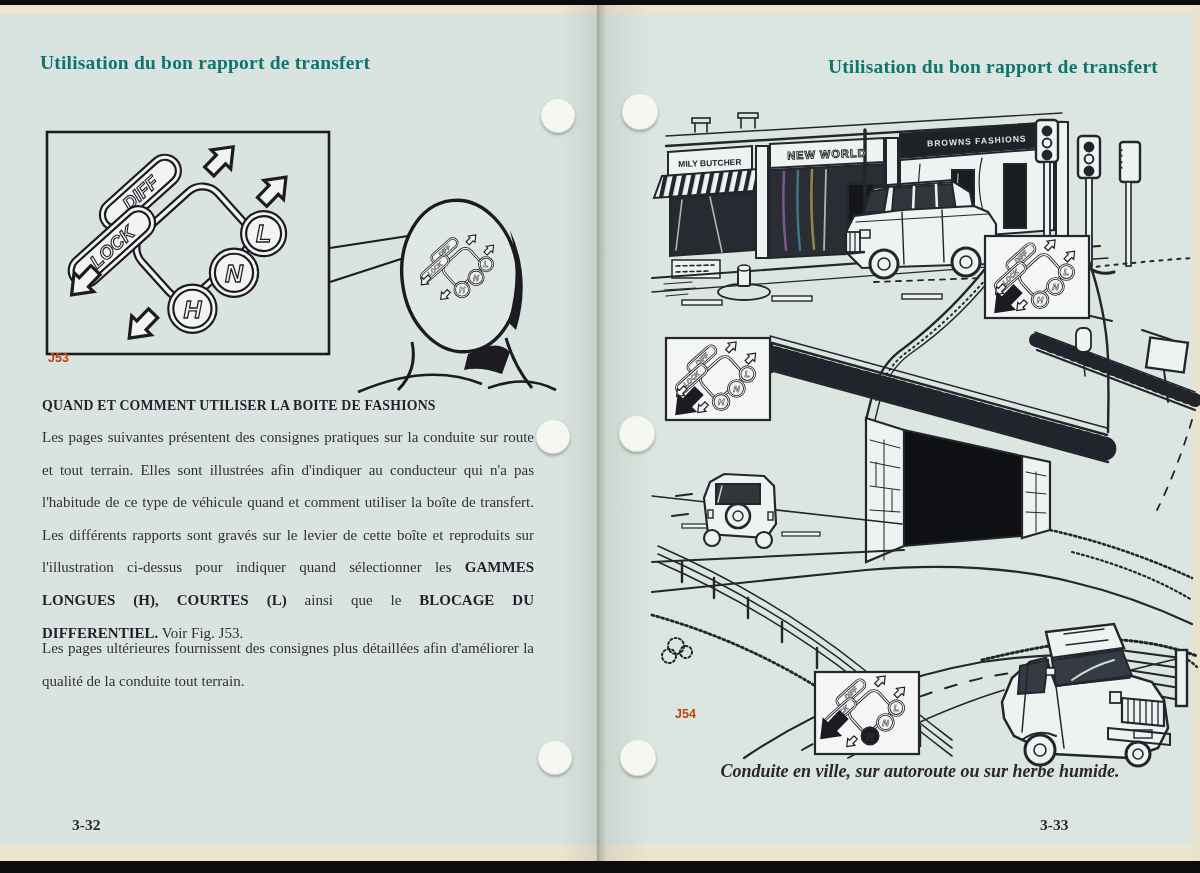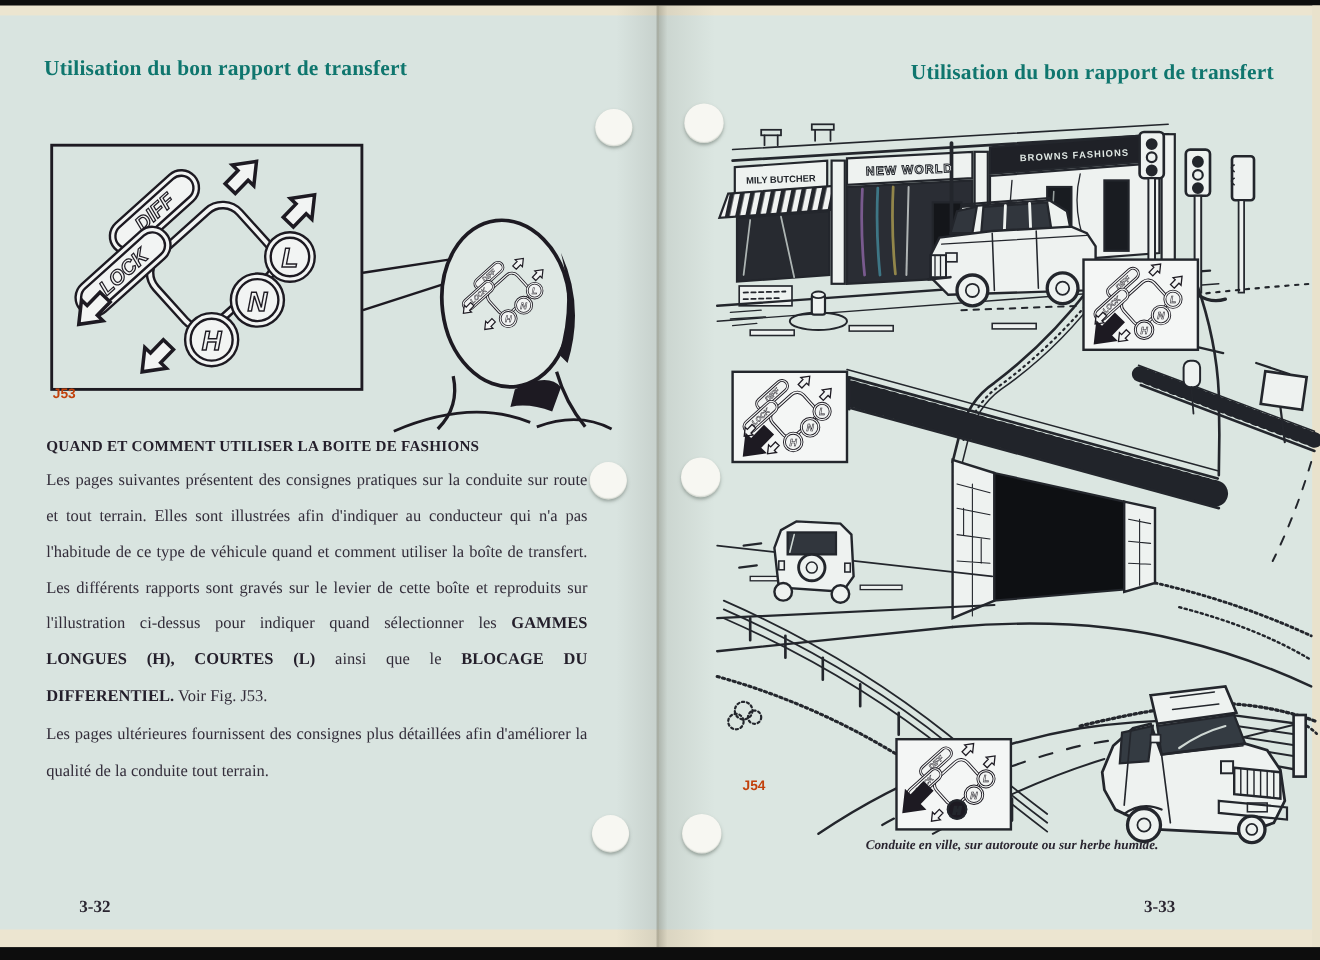--- a/index.html
+++ b/index.html
@@ -21,21 +21,21 @@
          letter-spacing:.2px;}
   .body-text{position:absolute;left:42px;width:492px;font-size:15px;
          line-height:32.6px;color:#332d3a;text-align:justify;text-align-last:left;}
   .body-text b{color:#241f2b;}
   .section-heading{position:absolute;left:42px;top:398px;font-size:13.8px;
          font-weight:bold;color:#241f2b;letter-spacing:.2px;}
   .fig-label{position:absolute;font-size:12.5px;font-weight:bold;color:#c2410c;
          font-family:"Liberation Sans",sans-serif;}
   .page-num{position:absolute;top:816px;font-size:15.5px;font-weight:bold;color:#2a2530;}
   .caption{position:absolute;left:660px;top:761px;width:520px;text-align:center;
-         font-size:12px;font-weight:bold;font-style:italic;color:#2a2530;}
+         font-size:18px;font-weight:bold;font-style:italic;color:#2a2530;}
   #right-edge{position:absolute;top:5px;left:1193px;width:7px;height:856px;background:#e9e2cc;}
   svg{position:absolute;overflow:visible;}
   svg text{font-family:"Liberation Sans",sans-serif;}
 </style>
 </head>
 <body>
 
 <svg width="0" height="0">
   <defs>
     <path id="arw" d="M-20 8 L1 8 L1 17 L23 0 L1 -17 L1 -8 L-20 -8 Z"></path>
@@ -107,21 +107,21 @@
     <path d="M448 262 Q486 248 516 264" stroke="#1d1a22" stroke-width="2.6" fill="none"></path>
     <path d="M428 228 Q458 212 470 226 L462 248 Q440 240 424 244 Z" fill="#1d1a22"></path>
   </g>
 </svg>
 <div class="fig-label" style="left:48px;top:351px;">J53</div>
 
 <div class="section-heading">QUAND ET COMMENT UTILISER LA BOITE DE FASHIONS</div>
 
 <div class="body-text" style="top:421px;"><span>Les pages suivantes présentent des consignes pratiques sur la conduite sur route et tout terrain. Elles sont illustrées afin d'indiquer au conducteur qui n'a pas l'habitude de ce type de véhicule quand et comment utiliser la boîte de transfert. Les différents rapports sont gravés sur le levier de cette boîte et reproduits sur l'illustration ci-dessus pour indiquer quand sélectionner les </span><b>GAMMES LONGUES (H), COURTES (L)</b><span> ainsi que le </span><b>BLOCAGE DU DIFFERENTIEL.</b><span> Voir Fig. J53.</span></div>
 
-<div class="body-text" style="top:652px;">Les pages ultérieures fournissent des consignes plus détaillées afin d'améliorer la qualité de la conduite tout terrain.</div>
+<div class="body-text" style="top:632px;">Les pages ultérieures fournissent des consignes plus détaillées afin d'améliorer la qualité de la conduite tout terrain.</div>
 
 <div class="page-num" style="left:44px;margin-left:28px;">3-32</div>
 
 <div class="title" style="left:658px;top:56px;width:500px;text-align:right;">Utilisation du bon rapport de transfert</div>
 
 <svg width="545" height="660" viewBox="0 0 545 660" style="left:652px;top:100px;">
   <g stroke="#23262c" fill="none" stroke-width="2" stroke-linecap="round">
 
     <g>
       <path d="M14 36 L410 13" stroke-width="1.4"></path>

